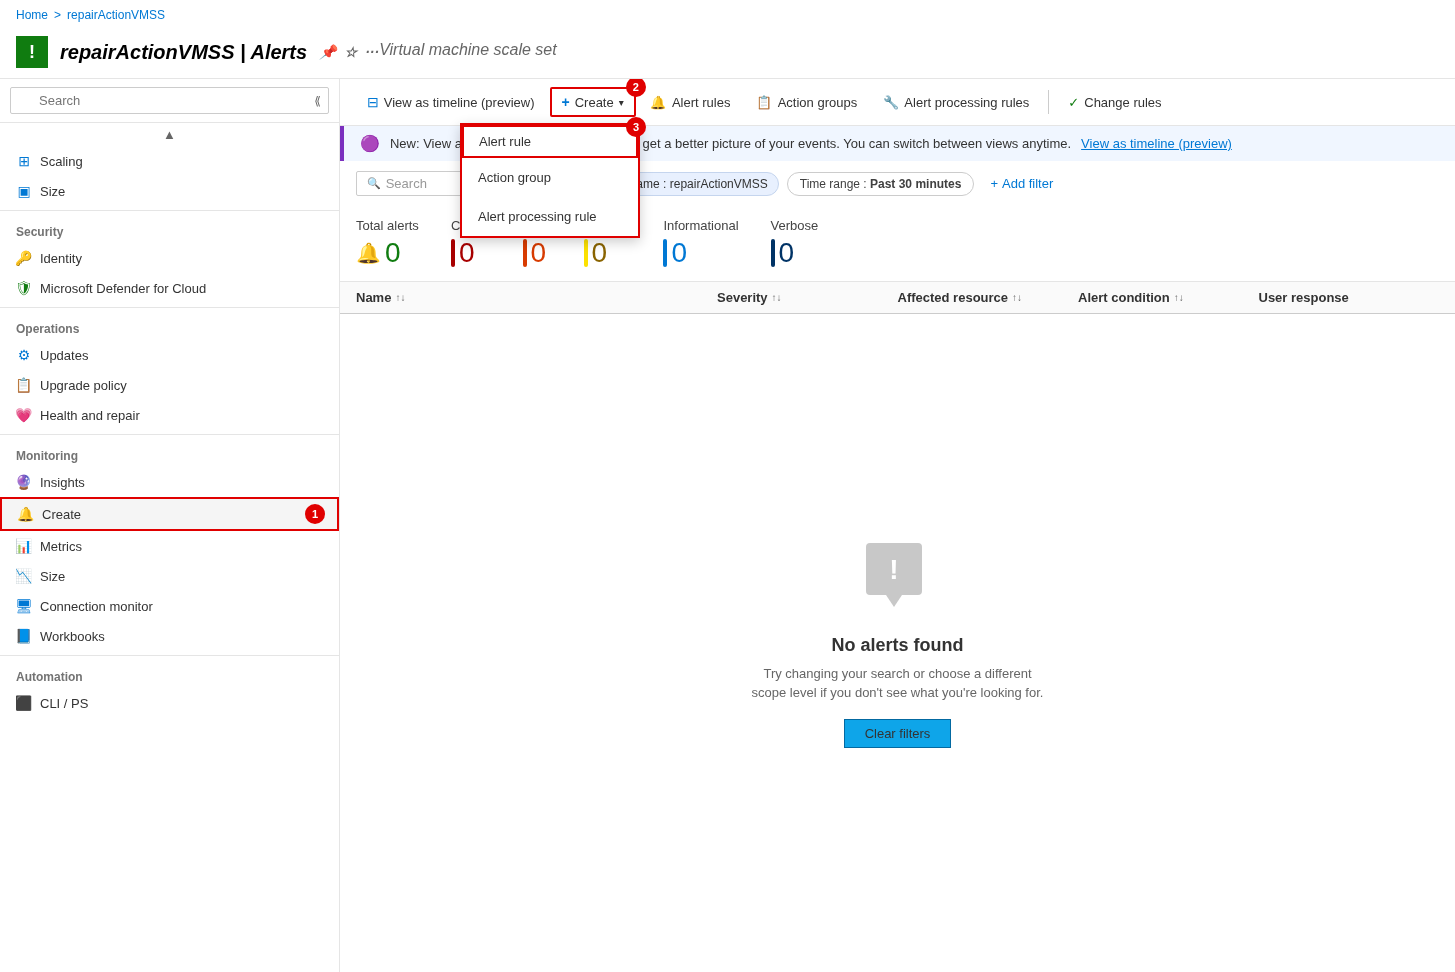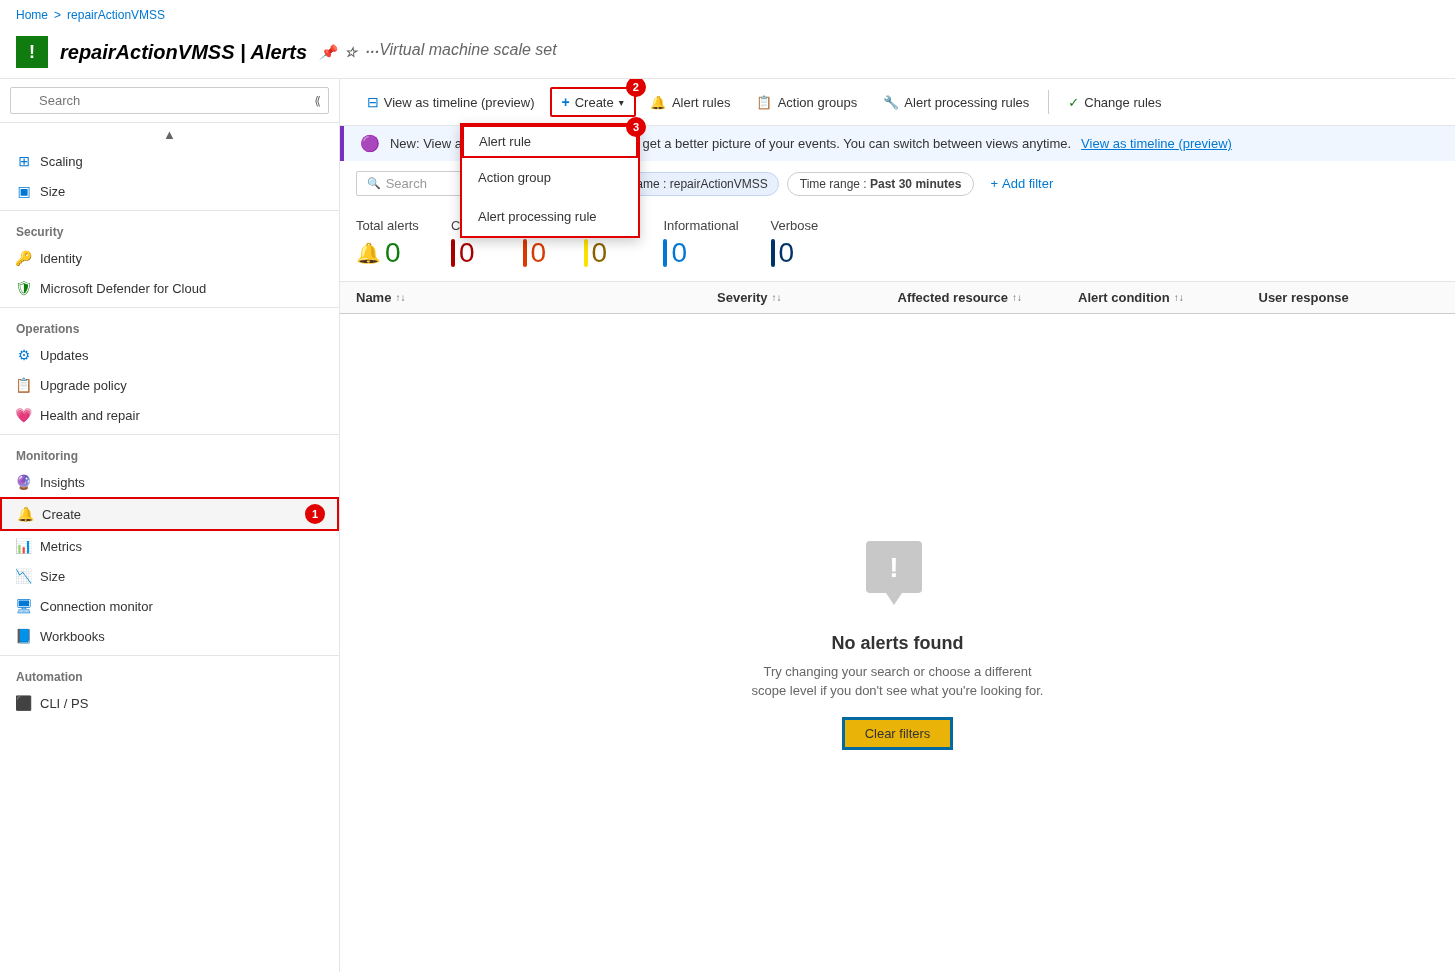--- a/index.html
+++ b/index.html
@@ -81,21 +81,21 @@
     .table-header { display: flex; padding: 8px 16px; border-bottom: 1px solid #ccc; background: #fafafa; }
     .th { flex: 1; font-size: 13px; font-weight: 600; color: #333; display: flex; align-items: center; gap: 4px; }
     .th.name { flex: 2; }
     .sort-icon { font-size: 10px; color: #666; }
 
     
     .empty-state { display: flex; flex-direction: column; align-items: center; justify-content: center; flex: 1; padding: 40px; }
     .empty-icon { width: 80px; height: 80px; position: relative; margin-bottom: 16px; }
     .empty-title { font-size: 18px; font-weight: 600; color: #333; margin-bottom: 8px; }
     .empty-desc { font-size: 13px; color: #666; text-align: center; max-width: 300px; line-height: 1.5; margin-bottom: 16px; }
-    .clear-filters-btn { border: 3px solid #0369a1; padding: 6px 20px; font-size: 13px; cursor: pointer; background: #eab308; color: #333; }
+    .clear-filters-btn { border: 1px solid #0369a1; padding: 6px 20px; font-size: 13px; cursor: pointer; background: #0ea5e9; color: #333; }
   </style>
 </head>
 <body>
 
 <div class="app-container">
 
   <div class="breadcrumb">
     <a>Home</a>
     <span>&gt;</span>
     <a>repairActionVMSS</a>

